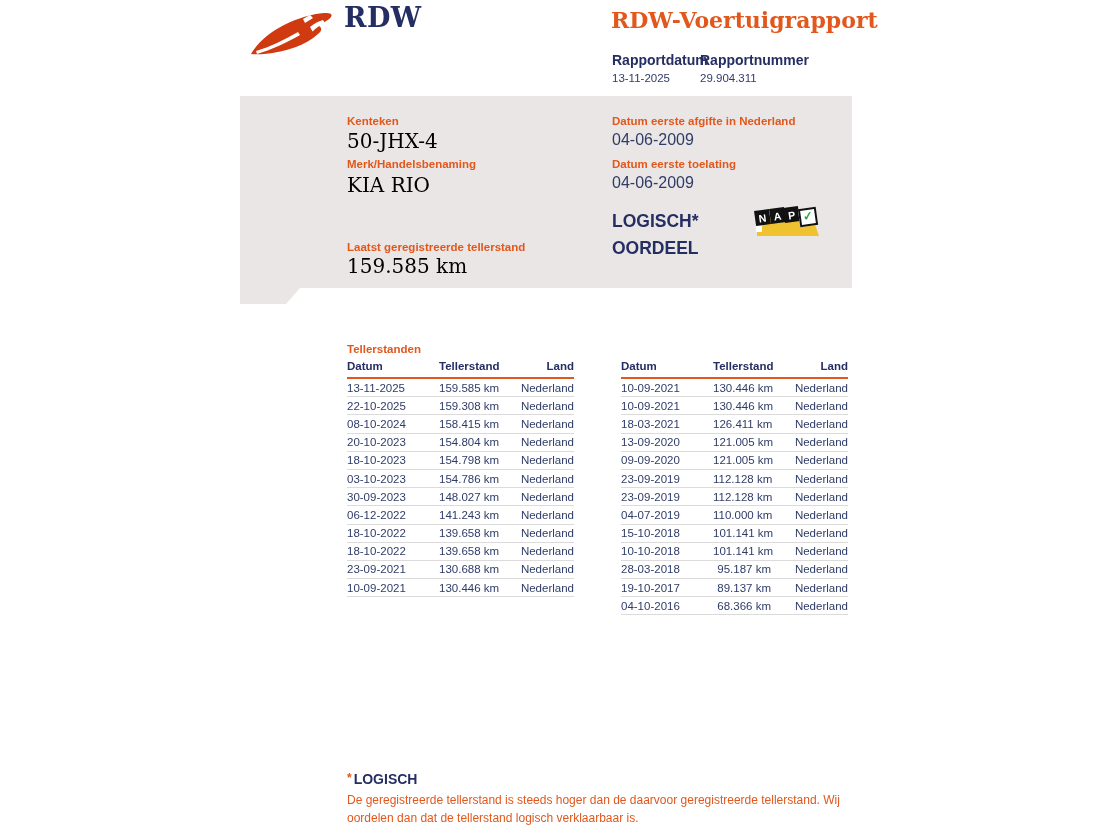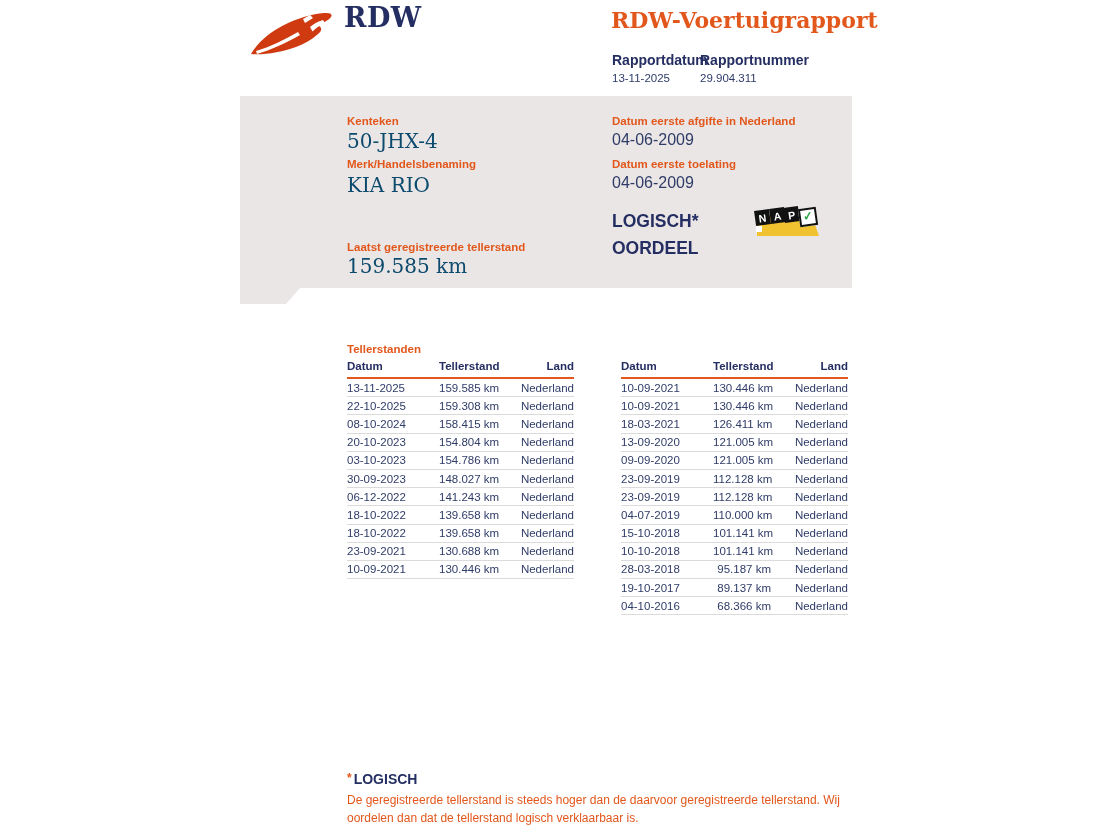--- a/index.html
+++ b/index.html
@@ -34,21 +34,21 @@
     position:absolute; left:240px; top:96px;
     width:612px; height:208px;
     background:#EAE6E5;
     clip-path: polygon(0 0, 100% 0, 100% 192px, 60px 192px, 46px 208px, 0 208px);
   }
   .lbl {
     font-weight:bold; font-size:11.5px; color:#E2571C;
     position:absolute; white-space:nowrap;
   }
   .val-serif {
-    font-family:"DejaVu Serif", serif; font-size:20px; color:#0c4a6e;
+    font-family:"DejaVu Serif", serif; font-size:20px; color:#000000;
     position:absolute; white-space:nowrap;
   }
   .val-sans {
     font-size:16px; color:#2F3C68; position:absolute; white-space:nowrap;
   }
   .oordeel {
     position:absolute; left:372px; top:112px;
     font-weight:bold; font-size:17.5px; line-height:27px; color:#252E62;
     white-space:pre-line;
   }
@@ -189,20 +189,25 @@
           <td>08-10-2024</td>
           <td>158.415 km</td>
           <td>Nederland</td>
         </tr>
         <tr>
           <td>20-10-2023</td>
           <td>154.804 km</td>
           <td>Nederland</td>
         </tr>
         <tr>
+          <td>18-10-2023</td>
+          <td>154.798 km</td>
+          <td>Nederland</td>
+        </tr>
+        <tr>
           <td>03-10-2023</td>
           <td>154.786 km</td>
           <td>Nederland</td>
         </tr>
         <tr>
           <td>30-09-2023</td>
           <td>148.027 km</td>
           <td>Nederland</td>
         </tr>
         <tr>

